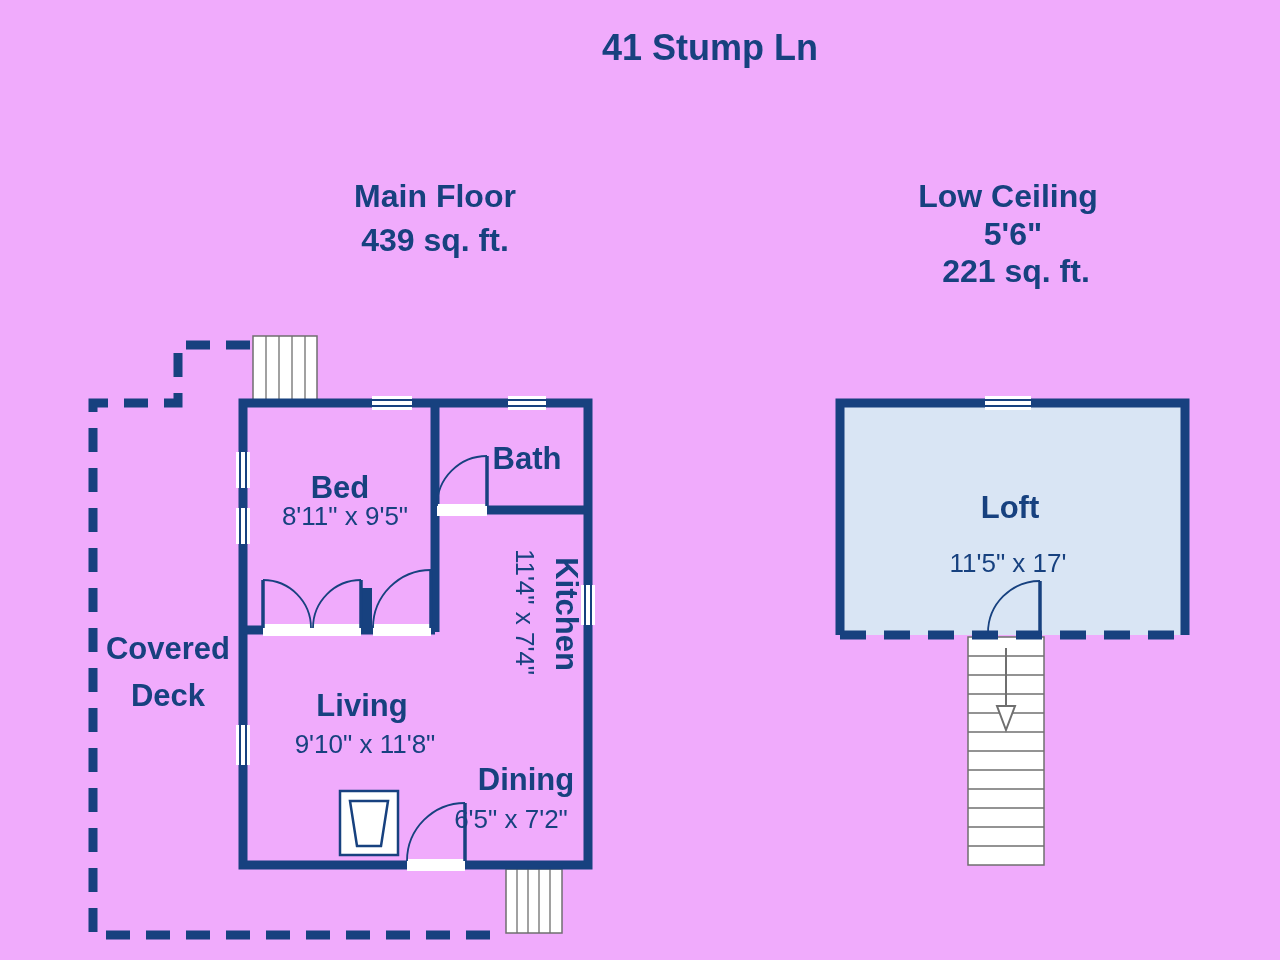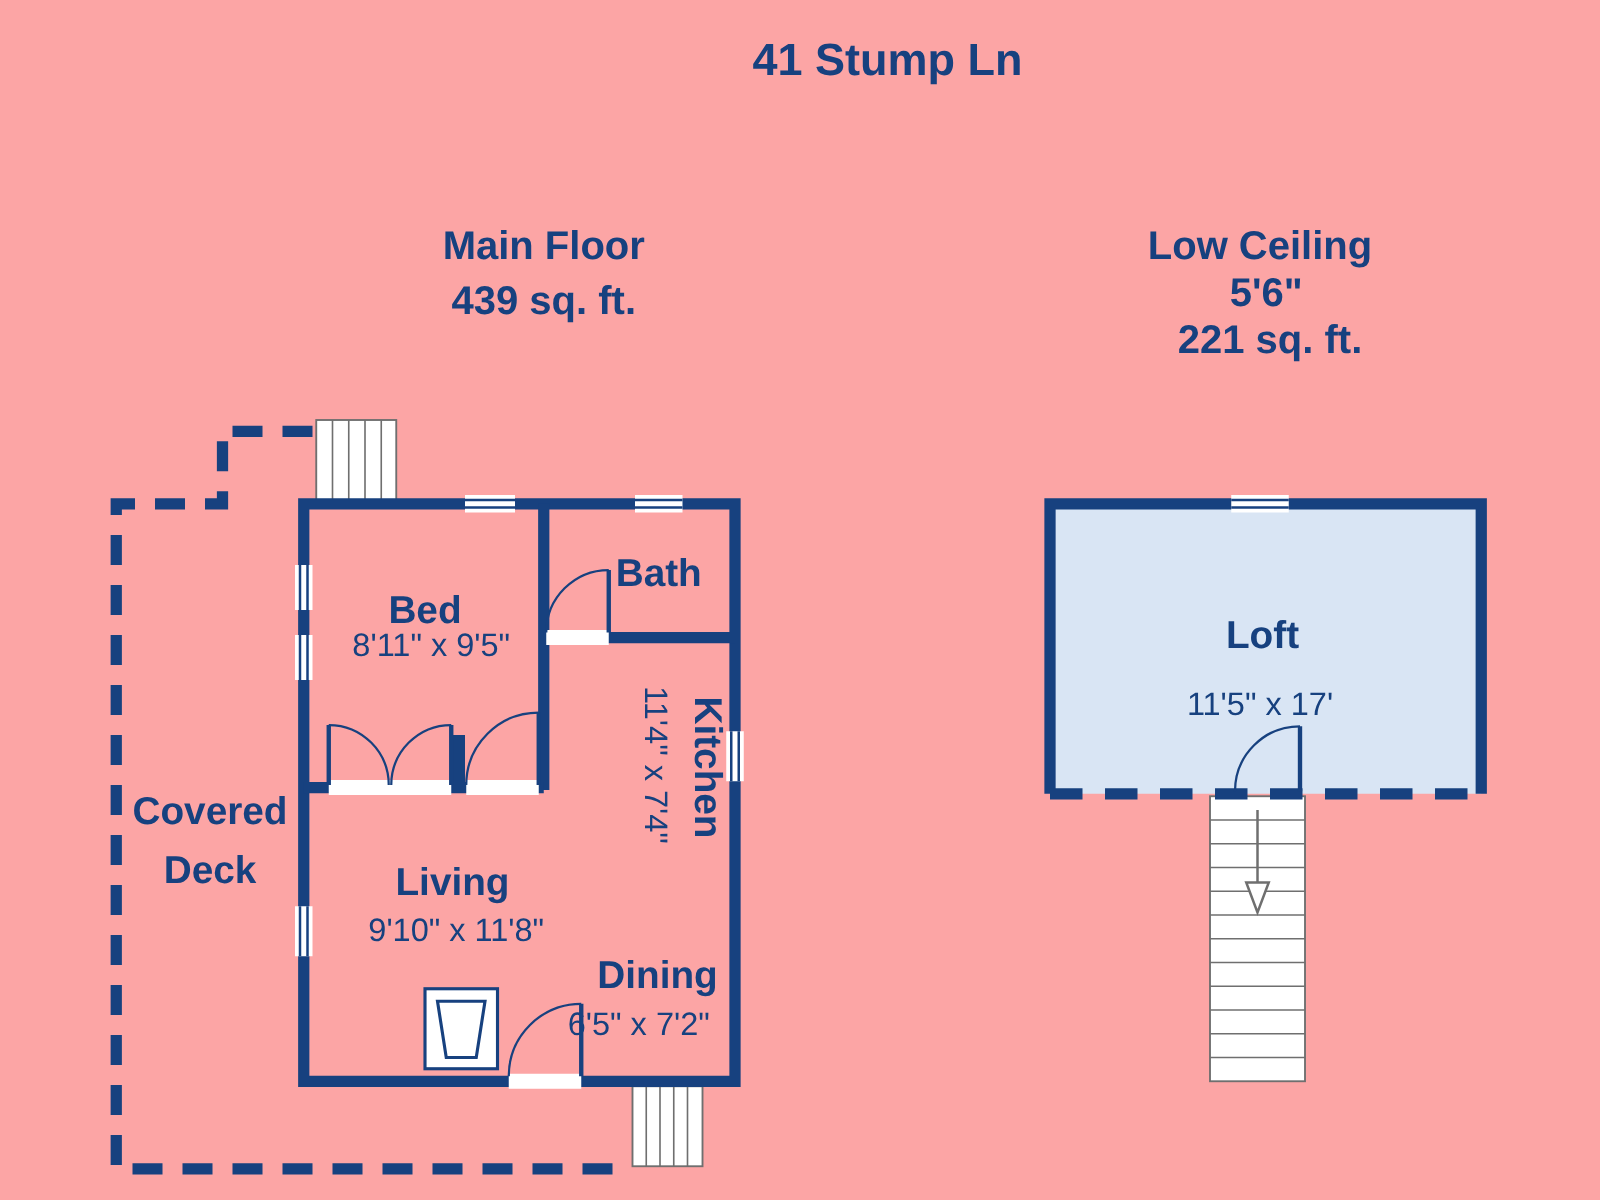--- a/index.html
+++ b/index.html
@@ -1,17 +1,17 @@
 <!DOCTYPE html>
 <html style="--navy: #17417f; --loft_fill: #d9e5f4;"><head>
 <meta charset="utf-8">
 <title>Floor Plan</title>
 <style>
   html, body { margin: 0; padding: 0; background: #ffffff; }
-  .page { width: 1280px; height: 960px; position: relative; background: #fca5a5; }
+  .page { width: 1280px; height: 960px; position: relative; background: #f0abfc; }
   svg { display: block; }
   text { font-family: "Liberation Sans", sans-serif; fill: var(--navy, #17417f); }
   .title-text   { font-size: 36px; font-weight: bold; }
   .heading-text { font-size: 32px; font-weight: bold; }
   .room-name    { font-size: 31px; font-weight: bold; }
   .room-dims    { font-size: 26px; font-weight: normal; }
   .wall      { stroke: var(--navy, #17417f); stroke-width: 9; fill: none; }
   .wall-fill { fill: var(--navy, #17417f); }
   .gap       { fill: #ffffff; }
   .win-line  { stroke: var(--navy, #17417f); stroke-width: 2; }

